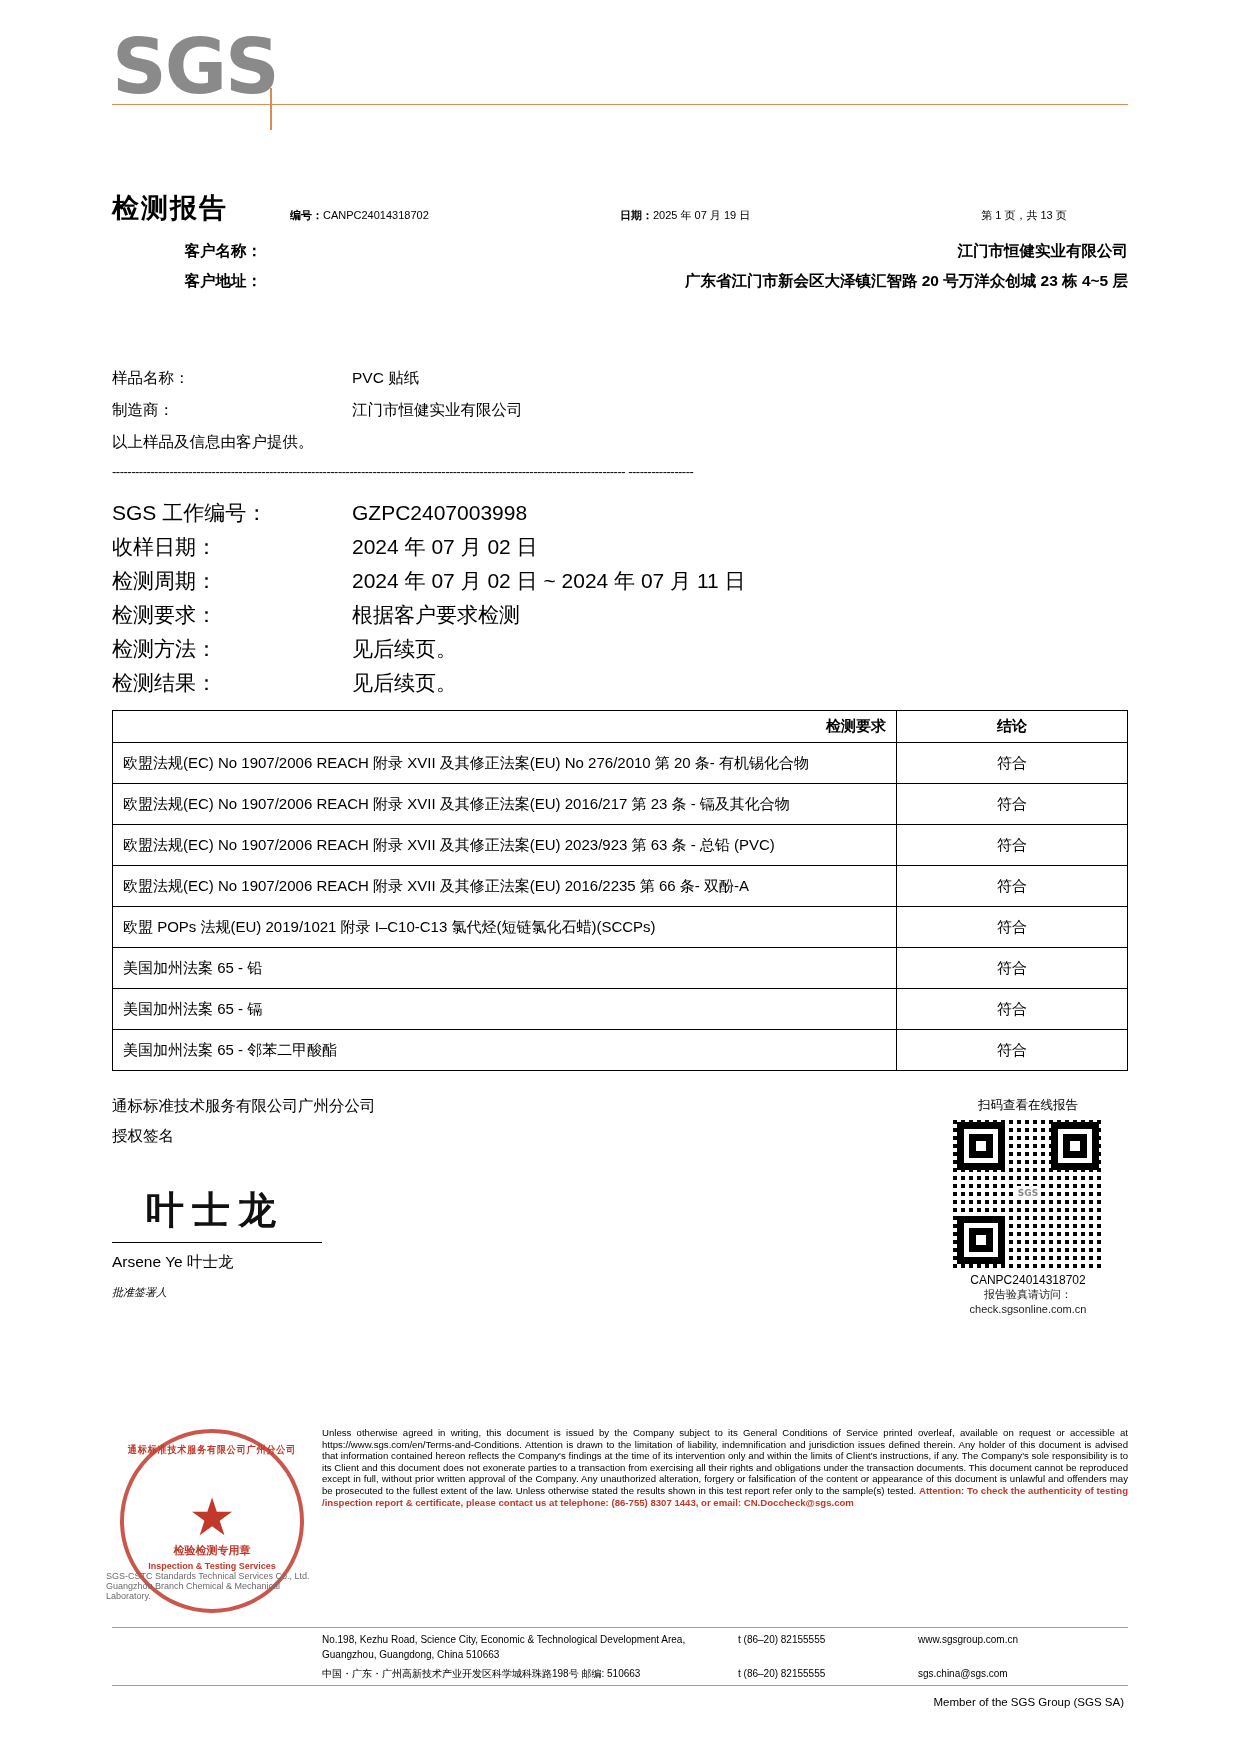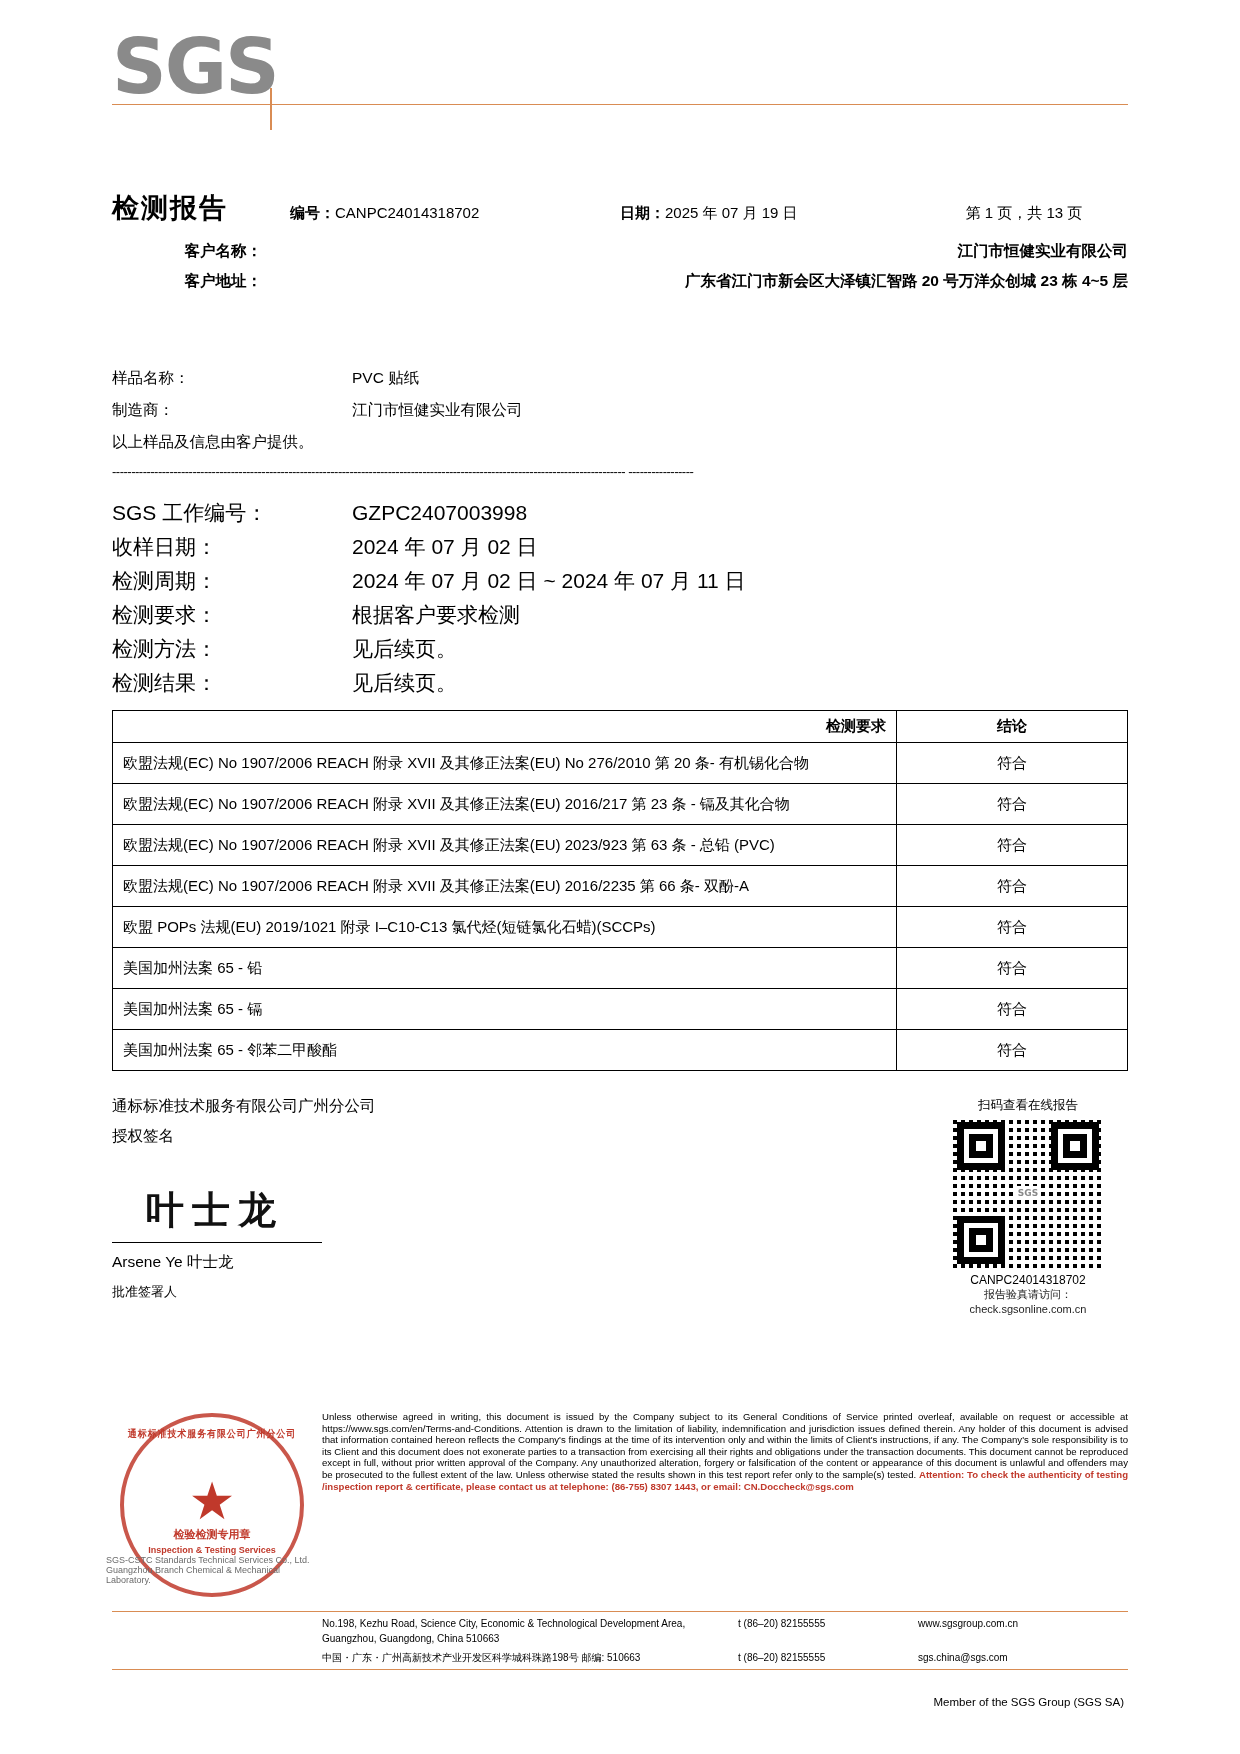--- a/index.html
+++ b/index.html
@@ -53,21 +53,21 @@
   .doc-title{
     font-size:27px;
     font-weight:bold;
     letter-spacing:2px;
     white-space:nowrap;
   }
   .title-meta{
     flex:1;
     display:flex;
     align-items:flex-end;
-    font-size:15px;
+    font-size:11px;
     padding-left:62px;
     padding-bottom:3px;
   }
   .meta-no{width:330px;}
   .meta-date{width:300px;}
   .meta-page{flex:1;text-align:center;}
   .meta-label{font-weight:bold;}
 
   
   .kv-block{margin-top:10px;}
@@ -151,21 +151,21 @@
     margin-top:34px;
     margin-left:34px;
     color:#111;
   }
   .sig-line{
     width:210px;
     border-top:1.3px solid #000;
     margin-top:6px;
   }
   .sig-person{font-size:15.5px;line-height:30px;margin-top:4px;}
-  .sig-role{font-size:13px;line-height:30px;}
+  .sig-role{font-size:11px;line-height:30px;font-style:italic;}
 
   
   .qr-block{
     position:absolute;
     right:0;top:6px;
     width:200px;
     text-align:center;
   }
   .qr-caption{font-size:12.5px;margin-bottom:4px;}
   .qr-img{
@@ -273,21 +273,21 @@
     line-height:15px;
     padding-top:4px;
     padding-left:210px;
   }
   .fb-addr{flex:1;}
   .fb-tel{width:180px;}
   .fb-web{width:210px;}
   .footer-member{
     text-align:right;
     font-size:11.5px;
-    margin-top:26px;
+    margin-top:10px;
     padding-right:4px;
   }
   .footer-member-rule{
     border-top:1.2px solid #d98c53;
     margin-top:4px;
   }
 </style>
 </head>
 <body>
 

